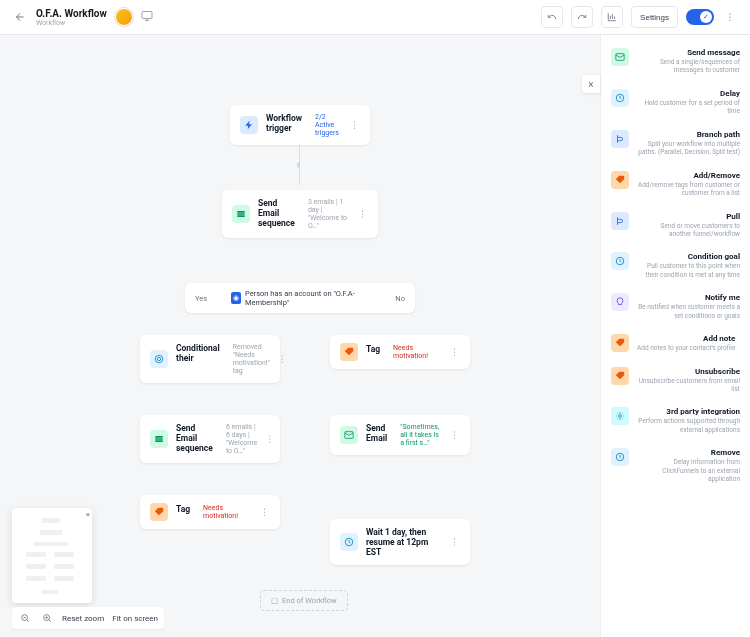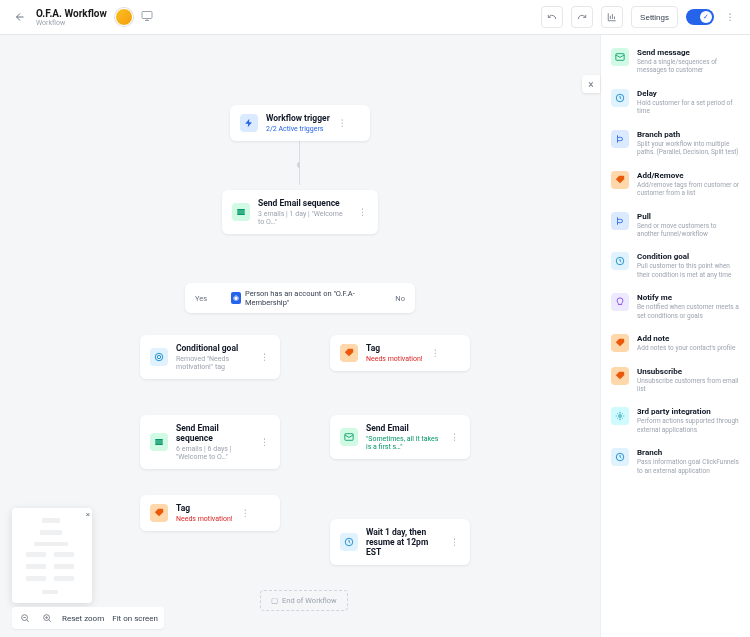--- a/index.html
+++ b/index.html
@@ -20,21 +20,21 @@
 .dots-v { width:16px; height:16px; display:flex; align-items:center; justify-content:center; color:#6b7280; cursor:pointer; }
 
 .main { display:flex; flex:1; overflow:hidden; }
 .canvas { flex:1; position:relative; background:#f5f6f8; }
 .svg-lines { position:absolute; inset:0; pointer-events:none; }
 .svg-lines line,.svg-lines path { stroke:#d1d5db; stroke-width:1.5; fill:none; }
 .svg-lines circle { fill:#d1d5db; }
 
 .node { position:absolute; background:#fff; border-radius:6px; box-shadow:0 1px 3px rgba(0,0,0,0.08); padding:8px 10px; display:flex; align-items:center; gap:8px; }
 .node-icon { width:18px; height:18px; border-radius:4px; display:flex; align-items:center; justify-content:center; flex-shrink:0; }
-.node-text { display:flex; flex-direction:column; gap:2px; }
+.node-text { display:flex; flex-direction:row; gap:13px; }
 .node-title { font-size:8.5px; font-weight:700; color:#111827; }
 .node-sub { font-size:7px; color:#9ca3af; }
 .node-sub.blue { color:#2563eb; }
 .node-sub.green { color:#059669; }
 .node-sub.red { color:#dc2626; }
 .node-menu { width:10px; flex-shrink:0; color:#9ca3af; }
 
 .condition { position:absolute; background:#fff; border-radius:6px; box-shadow:0 1px 3px rgba(0,0,0,0.08); padding:6px 10px; display:flex; align-items:center; gap:24px; font-size:7.5px; }
 .cond-label { color:#6b7280; }
 .cond-icon { width:12px; height:12px; border-radius:2px; background:#2563eb; color:#fff; display:flex; align-items:center; justify-content:center; font-size:7px; }
@@ -46,21 +46,21 @@
 
 .minimap { position:absolute; bottom:34px; left:12px; width:80px; height:95px; background:#fff; border-radius:4px; box-shadow:0 2px 8px rgba(0,0,0,0.12); padding:4px; }
 .minimap-close { position:absolute; top:2px; right:2px; font-size:8px; color:#6b7280; cursor:pointer; }
 .mm-node { background:#eef0f2; border-radius:1px; position:absolute; }
 
 .zoom-bar { position:absolute; bottom:8px; left:12px; display:flex; align-items:center; gap:8px; background:#fff; border-radius:4px; padding:4px 6px; box-shadow:0 1px 2px rgba(0,0,0,0.06); }
 .zoom-btn { width:14px; height:14px; display:flex; align-items:center; justify-content:center; color:#6b7280; cursor:pointer; }
 .zoom-text { font-size:8px; color:#374151; cursor:pointer; }
 
 .sidebar { width:150px; background:#fff; border-left:1px solid #eceef1; overflow-y:auto; padding:6px 0; }
-.action-item { display:flex; gap:8px; padding:7px 10px; cursor:pointer; }
+.action-item { display:flex; gap:8px; padding:7px 10px; cursor:pointer;text-align:right; }
 .act-icon { width:18px; height:18px; border-radius:4px; display:flex; align-items:center; justify-content:center; flex-shrink:0; }
 .act-text { display:flex; flex-direction:column; gap:1px; }
 .act-title { font-size:8px; font-weight:700; color:#111827; }
 .act-desc { font-size:6.5px; color:#9ca3af; line-height:1.3; }
 
 .ic-blue{background:#dbeafe;color:#2563eb;}
 .ic-green{background:#d1fae5;color:#059669;}
 .ic-orange{background:#fed7aa;color:#ea580c;}
 .ic-purple{background:#ede9fe;color:#7c3aed;}
 .ic-sky{background:#e0f2fe;color:#0284c7;}
@@ -169,21 +169,21 @@
       </div>
 
       <div class="node" style="left:140px;top:300px;width:140px;">
         <div class="node-icon ic-sky">
             <svg width="10" height="10" viewBox="0 0 24 24" fill="none" stroke="currentColor" stroke-width="2">
               <circle cx="12" cy="12" r="9"></circle>
               <circle cx="12" cy="12" r="4"></circle>
             </svg>
           </div>
         <div class="node-text">
-          <div class="node-title">Conditional goal</div>
+          <div class="node-title">Conditional their</div>
           <div class="node-sub">Removed "Needs motivation!" tag</div>
         </div>
         <div class="node-menu">⋮</div>
       </div>
 
       <div class="node" style="left:330px;top:300px;width:140px;">
         <div class="node-icon ic-orange">
             <svg width="10" height="10" viewBox="0 0 24 24" fill="currentColor">
               <path d="M20 2H10L2 10l10 10 10-10V4a2 2 0 00-2-2z"></path>
             </svg>
@@ -403,19 +403,19 @@
           </div>
         </div>
         <div class="action-item">
           <div class="act-icon ic-sky">
             <svg width="10" height="10" viewBox="0 0 24 24" fill="none" stroke="currentColor" stroke-width="2">
               <circle cx="12" cy="12" r="9"></circle>
               <path d="M12 7v5l3 2"></path>
             </svg>
           </div>
           <div class="act-text">
-            <div class="act-title">Branch</div>
-            <div class="act-desc">Pass information goal ClickFunnels to an external application</div>
+            <div class="act-title">Remove</div>
+            <div class="act-desc">Delay information from ClickFunnels to an external application</div>
           </div>
         </div>
       </div>
   </div>
 </div>
 
 </body></html>

